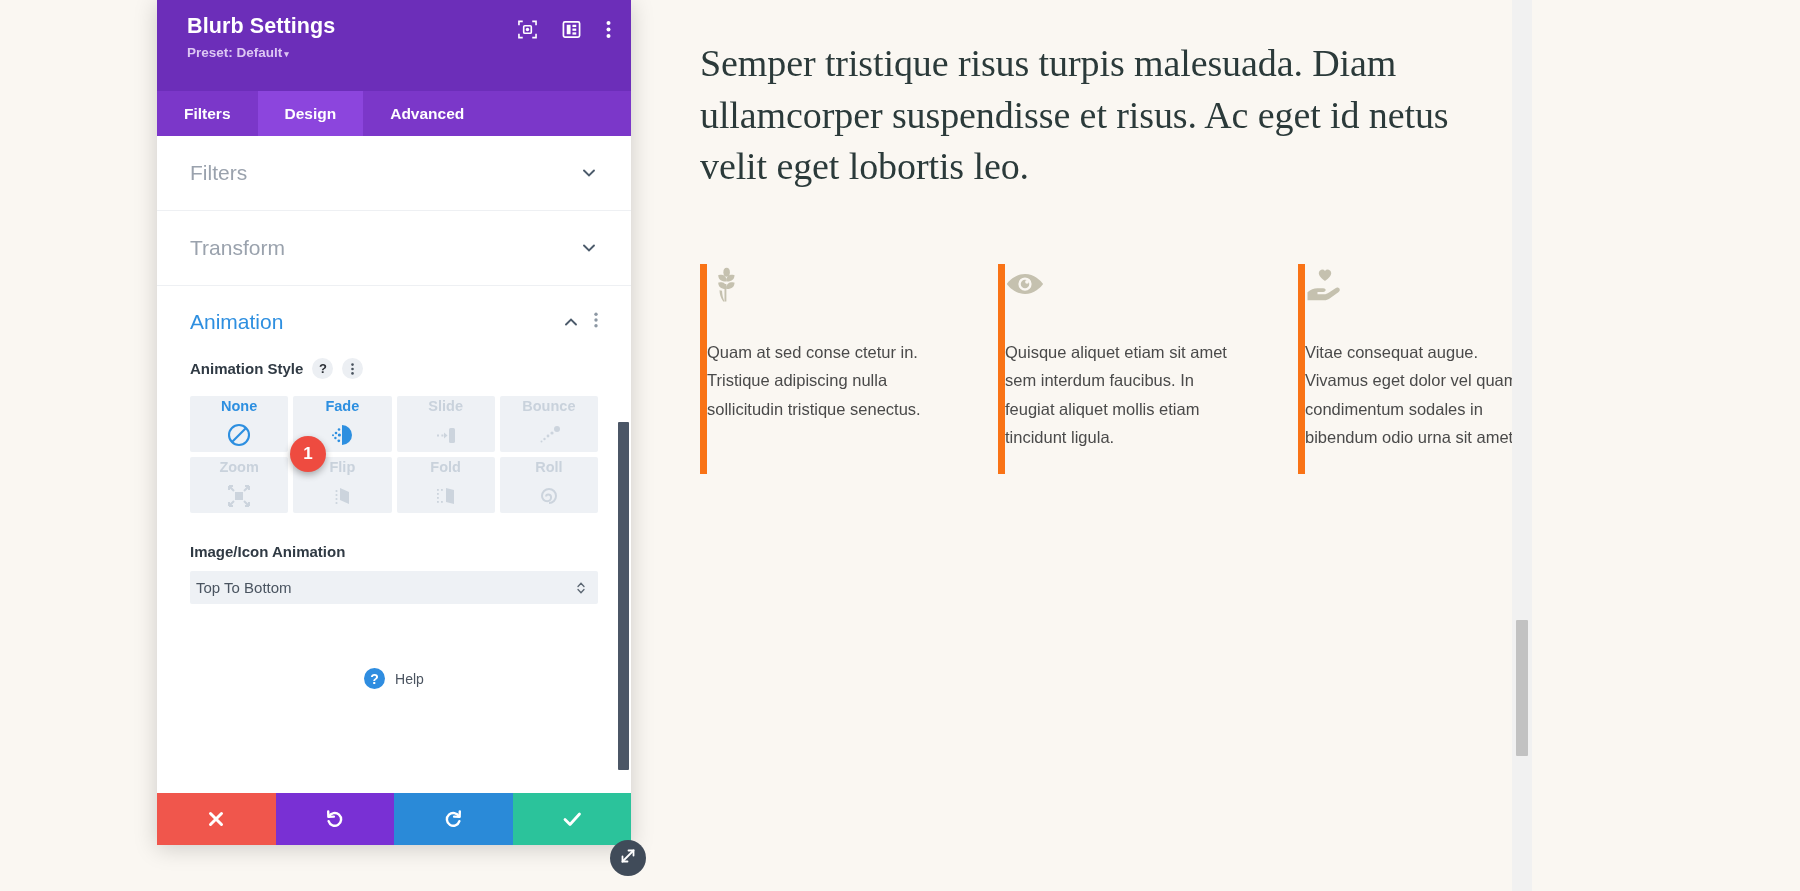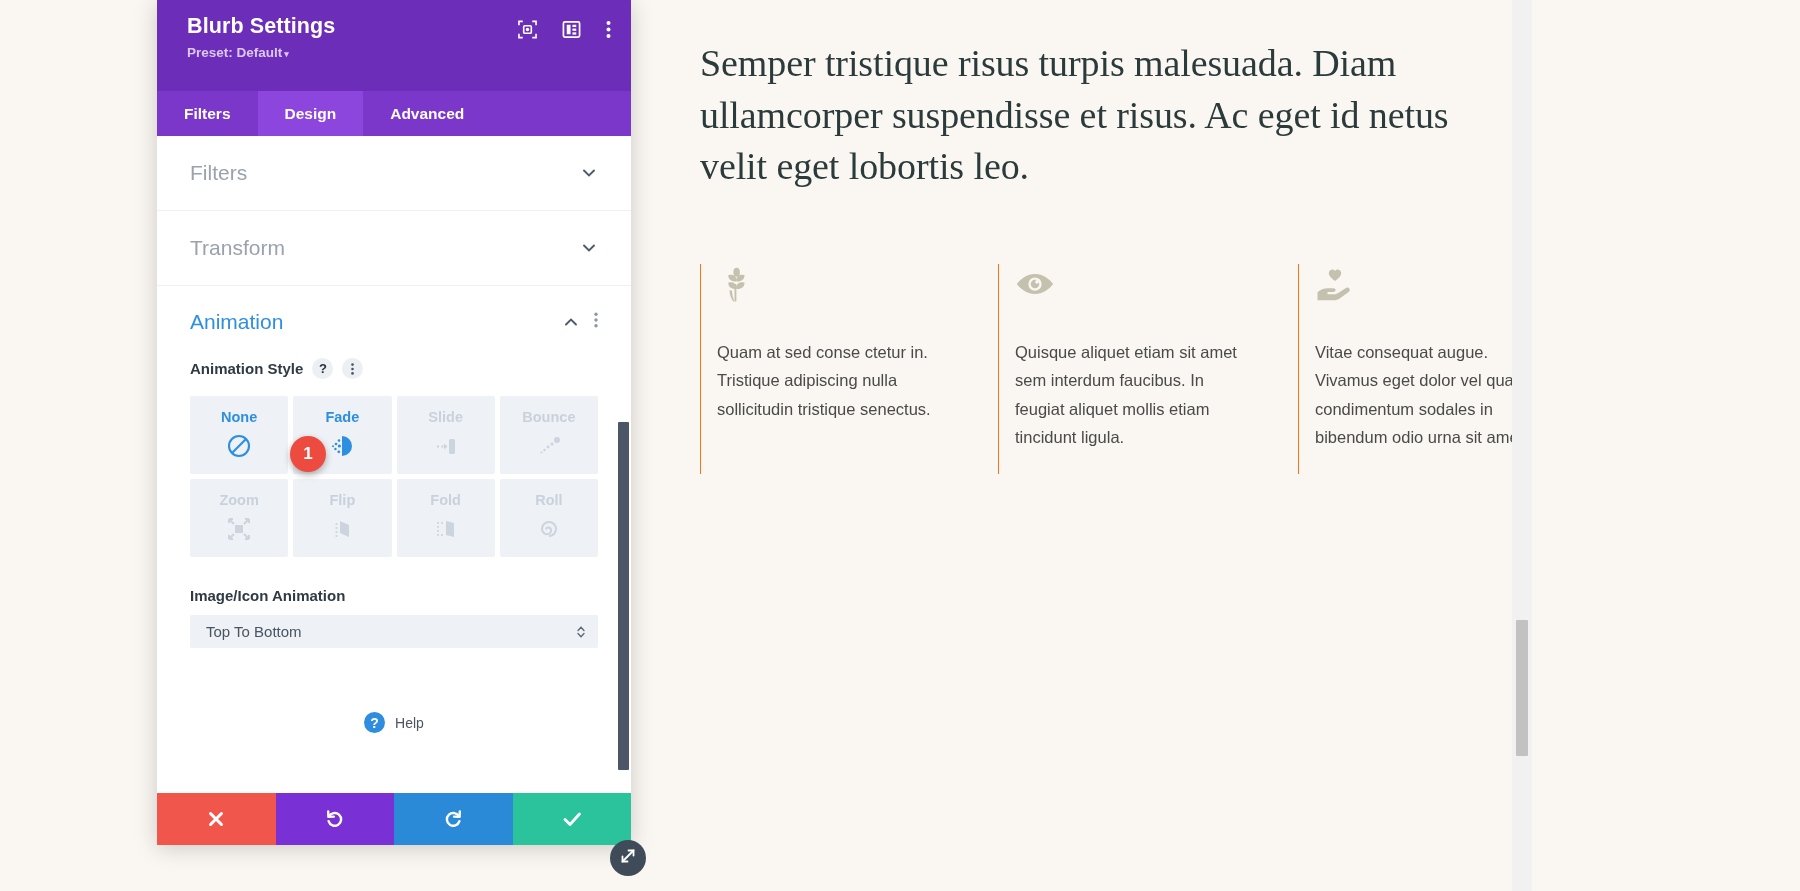--- a/index.html
+++ b/index.html
@@ -25,22 +25,21 @@
     color: #2b3a3a;
     letter-spacing: -0.1px;
   }
   .blurb-row {
     position: absolute; left: 700px; top: 264px; width: 880px;
     display: flex; gap: 0;
   }
   .blurb {
     position: relative;
     width: 298px;
-    padding-left: 16px;
-    border-left: 1px solid #f97316;
+    border-left: 7px solid #f97316;
     min-height: 210px;
   }
   .blurb-icon { width: 40px; height: 40px; color: #c6c2b0; display: block; }
   .blurb-icon svg { display: block; width: 40px; height: 40px; fill: #c5c1af; }
   .blurb-text {
     margin-top: 34px;
     font-size: 16.5px;
     line-height: 1.72;
     color: #4a4a4a;
     width: 228px;
@@ -122,21 +121,21 @@
     width: 21px; height: 21px; border-radius: 50%; background: #eceff3;
     display: flex; align-items: center; justify-content: center; cursor: pointer;
   }
 
   .anim-grid {
     margin-top: 17px;
     display: grid; grid-template-columns: repeat(4, 1fr); gap: 5px;
     position: relative;
   }
   .anim-cell {
-    background: #eef1f5; height: 78px; border-radius: 2px;
+    background: #eef1f5; height: 56px; border-radius: 2px;
     display: flex; flex-direction: column; align-items: center; justify-content: center;
     gap: 6px; cursor: pointer;
   }
   .anim-cell .lbl { font-size: 14.5px; font-weight: bold; color: #c9d2dc; }
   .anim-cell.on .lbl { color: #2d8fe0; }
   .anim-cell .ic svg { display: block; width: 30px; height: 30px; }
   .anim-cell .ic { color: #ccd4dd; }
   .anim-cell.on .ic { color: #2d8fe0; }
 
   .red-badge {
@@ -147,21 +146,21 @@
     font-size: 17px; font-weight: bold;
     display: flex; align-items: center; justify-content: center;
     box-shadow: 0 3px 7px rgba(0,0,0,0.3);
     z-index: 5;
   }
 
   .select-label { font-size: 15px; color: #303a44; font-weight: bold; margin-top: 30px; }
   .select-box {
     margin-top: 11px; height: 33px; background: #eef1f5; border-radius: 2px;
     display: flex; align-items: center; justify-content: space-between;
-    padding: 0 12px 0 16px; font-size: 15px; color: #4a5460; cursor: pointer;
+    padding: 0 12px 0 6px; font-size: 15px; color: #4a5460; cursor: pointer;
   }
   .select-arrows { display: flex; flex-direction: column; gap: 2px; color: #5b6672; }
 
   .help-row {
     display: flex; align-items: center; justify-content: center; gap: 10px;
     margin-top: 64px; cursor: pointer;
   }
   .help-circle {
     width: 21px; height: 21px; border-radius: 50%; background: #2f8de0;
     color:#fff; font-size: 14px; font-weight: bold;

